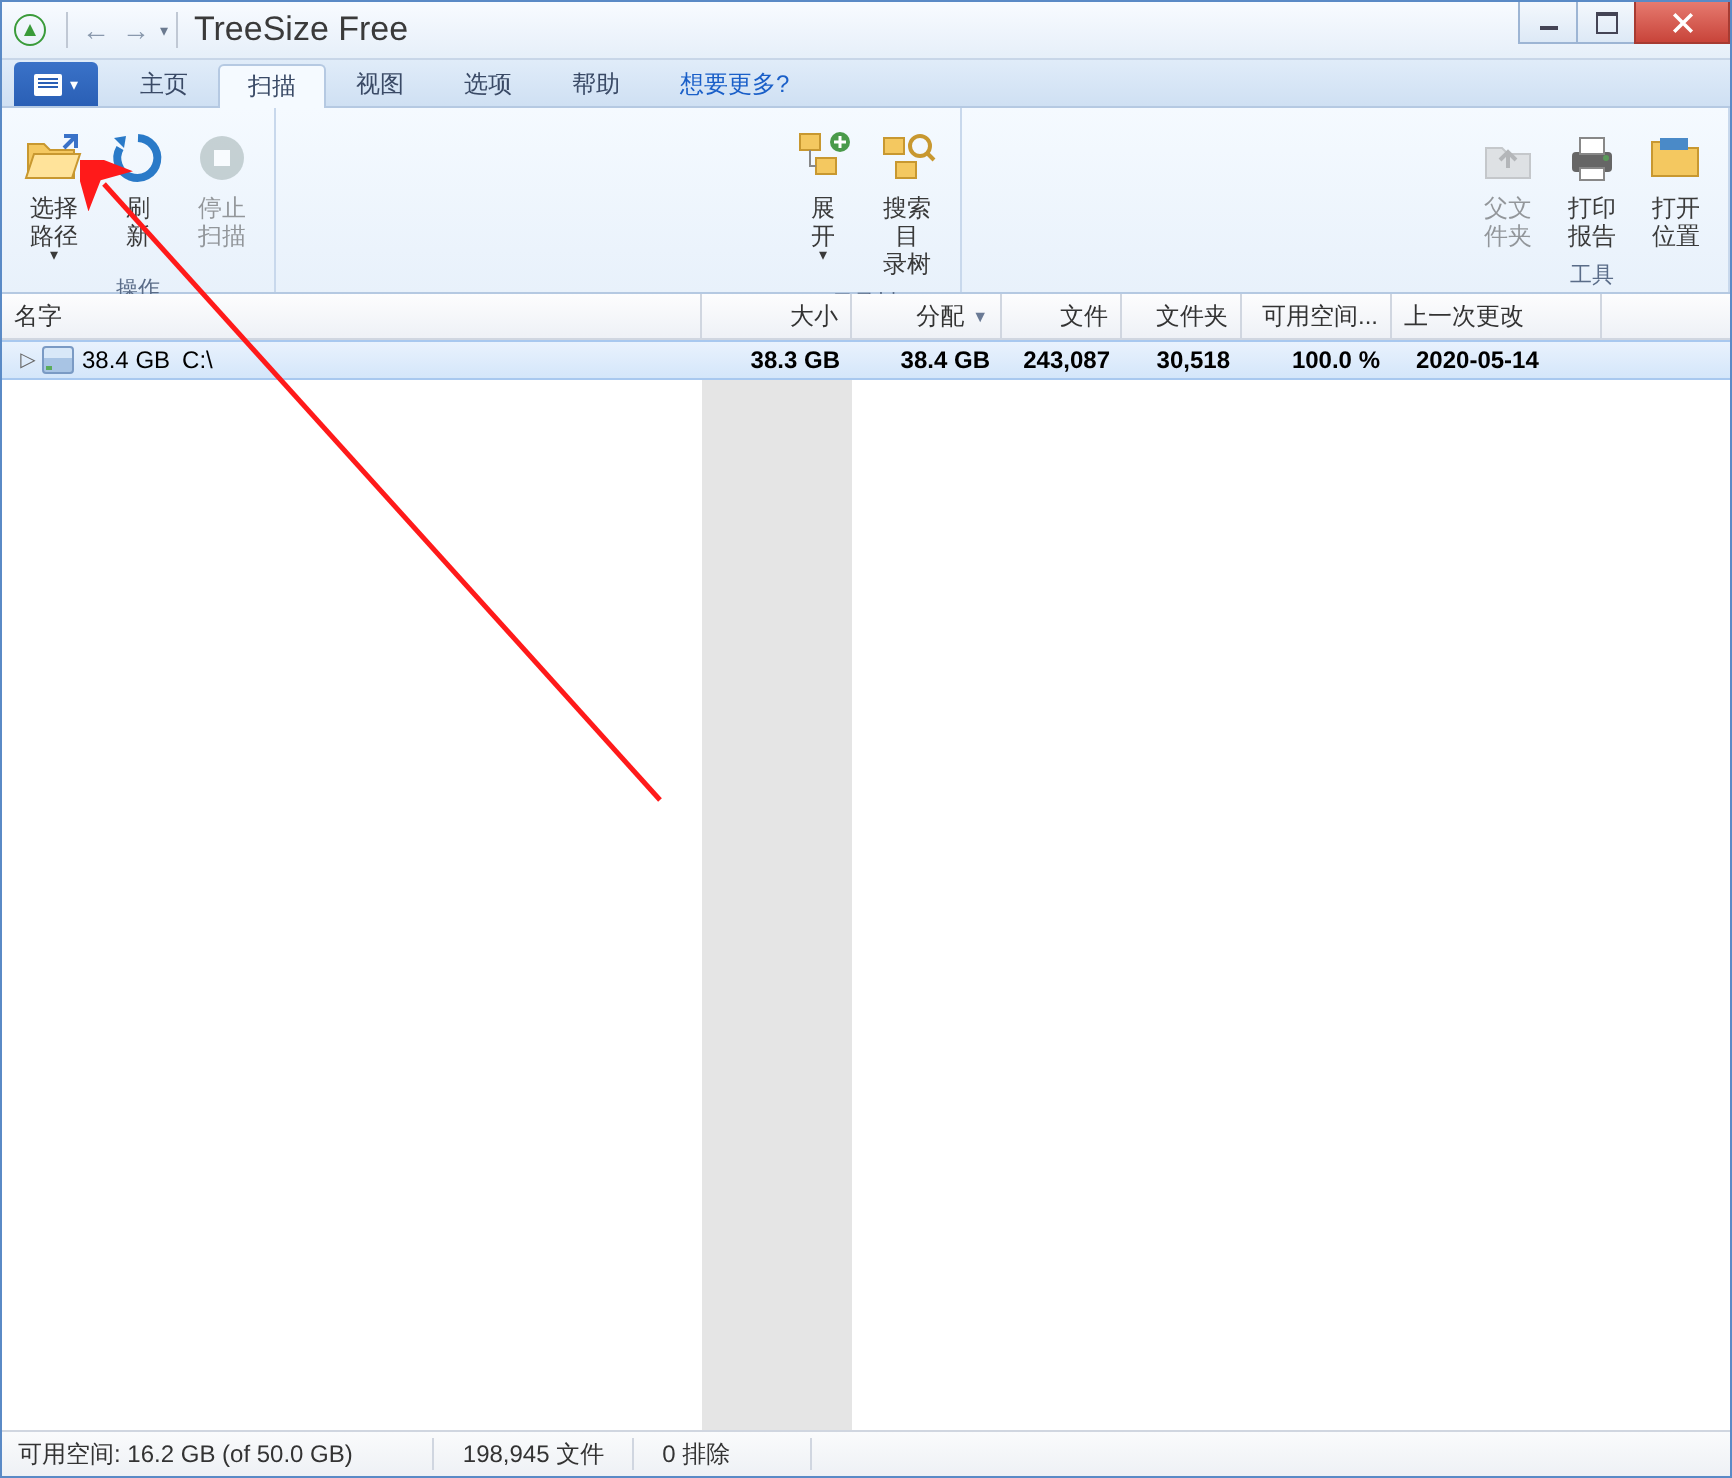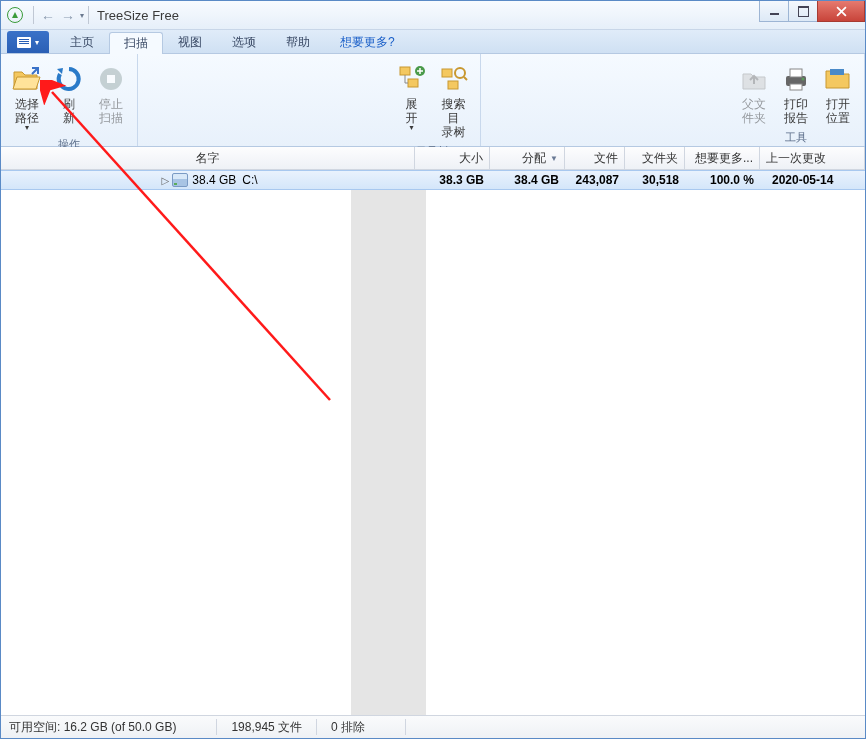--- a/index.html
+++ b/index.html
@@ -7,21 +7,21 @@
   
   .window { width: 866px; height: 739px; border: 1px solid #5a8ac6; background: #fff; display: flex; flex-direction: column; }
   
   
   .titlebar { height: 29px; background: linear-gradient(to bottom, #f8fbff, #e6eff9); border-bottom: 1px solid #c8d6e8; display: flex; align-items: center; padding-left: 6px; position: relative; }
   .titlebar .app-icon { width: 16px; height: 16px; border-radius: 50%; border: 1.5px solid #3a9b3a; display: flex; align-items: center; justify-content: center; margin-right: 6px; }
   .titlebar .app-icon::before { content: ""; width: 6px; height: 6px; background: #3a9b3a; clip-path: polygon(50% 0, 100% 100%, 0 100%); }
   .titlebar .sep { width: 1px; height: 18px; background: #c0c8d4; margin: 0 4px; }
   .titlebar .nav-btn { width: 20px; height: 20px; display: flex; align-items: center; justify-content: center; color: #8a99ad; font-size: 14px; cursor: pointer; }
   .titlebar .dropdown-arrow { font-size: 8px; color: #6b7a90; margin-left: 2px; cursor: pointer; }
-  .titlebar .title { margin-left: 4px; color: #3a3a3a; font-size: 13px; }
+  .titlebar .title { margin-left: 4px; color: #3a3a3a; font-size: 17px; }
   .win-controls { position: absolute; right: 0; top: 0; display: flex; height: 21px; }
   .win-btn { width: 30px; height: 21px; border: 1px solid #9db5d4; border-top: none; background: linear-gradient(to bottom, #f4f8fd, #dde9f6); display: flex; align-items: center; justify-content: center; font-size: 10px; color: #445; cursor: pointer; margin-left: -1px; }
   .win-btn.close { width: 48px; background: linear-gradient(to bottom, #e67a6f, #c8443a); border-color: #a73b32; color: #fff; border-top-right-radius: 0; }
   .win-btn.min::before { content: ""; width: 9px; height: 2px; background: #445; margin-top: 6px; }
   .win-btn.max::before { content: ""; width: 9px; height: 8px; border: 1px solid #445; border-top-width: 2px; }
   .win-btn.close svg { width: 11px; height: 11px; }
   
   
   .tabstrip { height: 24px; background: linear-gradient(to bottom, #e0ecf9, #cfe0f3); display: flex; align-items: flex-end; padding-left: 6px; border-bottom: 1px solid #b5c9e2; }
   .file-menu { background: linear-gradient(to bottom, #3a72c8, #2a5fb5); color: #fff; height: 22px; border-radius: 3px 3px 0 0; padding: 0 10px; display: flex; align-items: center; gap: 4px; margin-right: 6px; cursor: pointer; }
@@ -42,21 +42,21 @@
   .rbtn .lbl { font-size: 12px; color: #3a3a3a; line-height: 14px; text-align: center; margin-top: 2px; white-space: pre-line; }
   .rbtn.disabled { opacity: 0.5; cursor: default; }
   .rbtn .arrow { font-size: 8px; color: #3a3a3a; margin-top: -2px; }
   
   
   .grid-header { height: 23px; background: linear-gradient(to bottom, #fdfdfe, #eef1f6); border-bottom: 1px solid #d0d6e0; display: flex; }
   .col { border-right: 1px solid #d0d6e0; padding: 3px 6px; font-size: 12px; color: #333; display: flex; align-items: center; cursor: pointer; }
   .col.r { justify-content: flex-end; }
   .col .sort { font-size: 8px; color: #6a7a95; margin-left: 4px; }
   
-  .c-name { width: 414px; justify-content: center; }
+  .c-name { width: 350px; }
   .c-size { width: 75px; }
   .c-alloc { width: 75px; }
   .c-files { width: 60px; }
   .c-folders { width: 60px; }
   .c-parent { width: 75px; }
   .c-modified { width: 105px; }
   
   
   .grid-body { flex: 1; background: #fff; overflow: auto; position: relative; }
   .row { height: 20px; display: flex; align-items: center; }
@@ -236,21 +236,21 @@
         <span>分配</span>
         <span class="sort">▼</span>
       </div>
     <div class="col c-files r">
         <span>文件</span>
       </div>
     <div class="col c-folders r">
         <span>文件夹</span>
       </div>
     <div class="col c-parent r">
-        <span>想要更多...</span>
+        <span>可用空间...</span>
       </div>
     <div class="col c-modified">
         <span>上一次更改</span>
       </div>
   </div>
 
   <div class="grid-body">
     <div class="size-bar-bg"></div>
     <div class="row sel">
       <div class="cell c-name">

